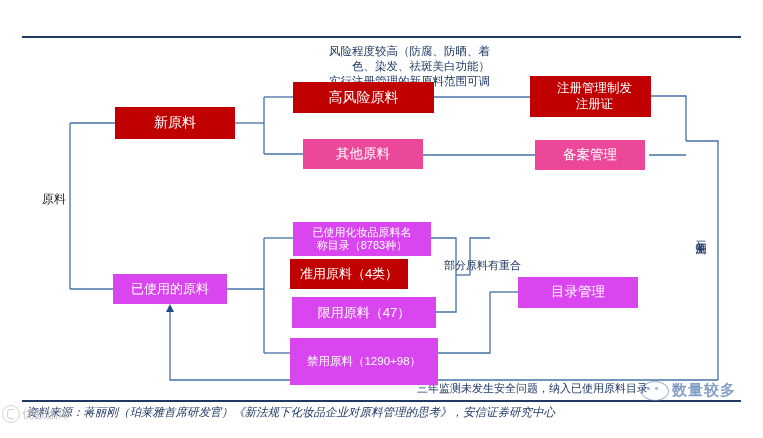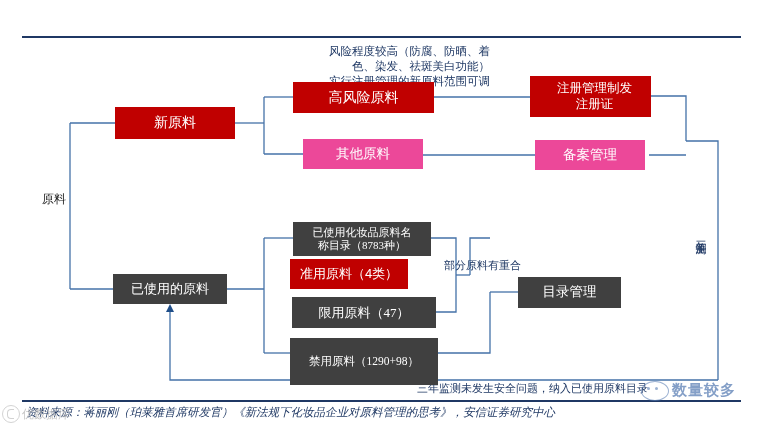--- a/index.html
+++ b/index.html
@@ -26,21 +26,21 @@
 
   
   .node{
     position:absolute;box-sizing:border-box;
     display:flex;align-items:center;justify-content:center;
     text-align:center;line-height:1.22;
     color:#ffffff;white-space:pre-line;
   }
   .n-red{background:#C00000;}
   .n-gray{background:#ec4899;}
-  .n-blue{background:#404040;font-family:Liberation Serif, serif;}
+  .n-blue{background:#d946ef;}
 
   
   .anno{
     position:absolute;color:#1F3864;text-align:right;
     line-height:1.3;white-space:pre-line;
   }
   .anno-left{text-align:left;}
   .vtext{
     position:absolute;color:#1F3864;
     writing-mode:vertical-rl;text-orientation:upright;
@@ -155,21 +155,21 @@
       <div class="node n-gray" style="left: 303px; top: 139px; width: 120px; height: 30px; font-size: 13.5px;">其他原料</div>
       <div class="node n-red" style="left: 530px; top: 76px; width: 121px; height: 41px; font-size: 12.5px; padding-left: 8px;">注册管理制发
 注册证</div>
       <div class="node n-gray" style="left: 535px; top: 140px; width: 110px; height: 30px; font-size: 13.5px;">备案管理</div>
       <div class="node n-blue" style="left: 113px; top: 274px; width: 114px; height: 30px; font-size: 13px;">已使用的原料</div>
       <div class="node n-blue" style="left: 293px; top: 222px; width: 138px; height: 34px; font-size: 11px;">已使用化妆品原料名
 称目录（8783种）</div>
       <div class="node n-red" style="left: 290px; top: 259px; width: 118px; height: 30px; font-size: 13px;">准用原料（4类）</div>
       <div class="node n-blue" style="left: 292px; top: 297px; width: 144px; height: 31px; font-size: 13px;">限用原料（47）</div>
       <div class="node n-blue" style="left: 290px; top: 338px; width: 148px; height: 47px; font-size: 11.5px; text-align: right;">禁用原料（1290+98）</div>
-      <div class="node n-blue" style="left: 518px; top: 277px; width: 103px; height: 31px; font-size: 13.5px;">目录管理</div>
+      <div class="node n-blue" style="left: 518px; top: 277px; width: 120px; height: 31px; font-size: 13.5px;">目录管理</div>
     </div>
 
   <div class="foot-rule"></div>
   <div class="source">资料来源：蒋丽刚（珀莱雅首席研发官）《新法规下化妆品企业对原料管理的思考》，安信证券研究中心</div>
 
   <div class="wm-right-logo"></div>
   <div class="wm-right">数量较多</div>
   <div class="wm-left-logo"></div>
   <div class="wm-left" style="left:22px;">优数据库</div>
 

